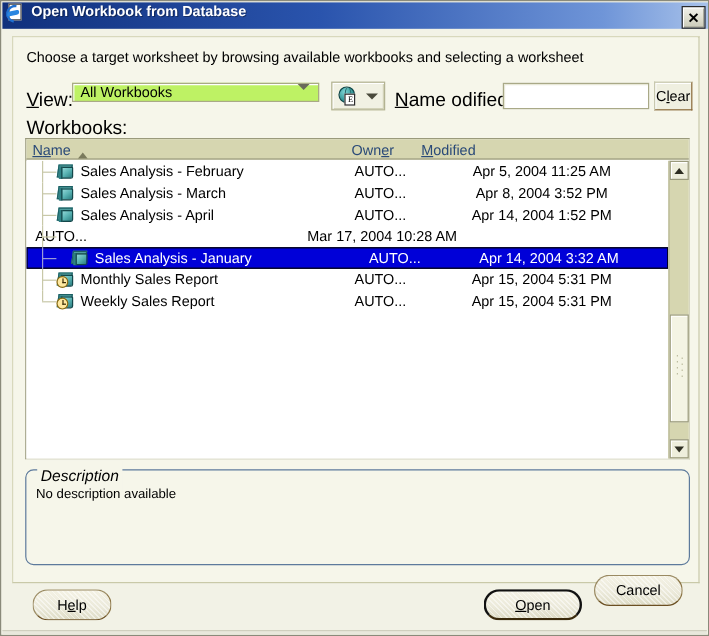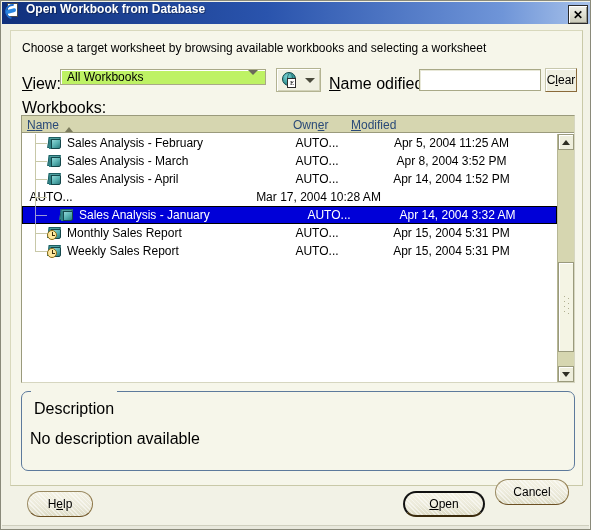--- a/index.html
+++ b/index.html
@@ -481,31 +481,31 @@
     width: 554px; height: 80px;
     box-sizing: border-box;
     border: 1px solid #5d7a9c;
     border-radius: 7px;
     background: #f6f6ea;
   }
   #desc-legend {
     position: absolute;
     left: 9px; top: -8px;
     background: #f6f6ea;
-    padding: 16px 3px;
-    font-size: 16px;
+    padding: 5px 3px;
+    font-size: 13px;
     color: #000000;
     white-space: nowrap;
+    font-style: italic;
   }
   #desc-text {
     position: absolute;
     left: 8px; top: 14px;
-    font-size: 16px;
-    color: #000000;
-    margin-top: 24px;
+    font-size: 11px;
+    color: #000000;
   }
 
   
   .pillbtn {
     position: absolute;
     box-sizing: border-box;
     height: 26px;
     border-radius: 13px;
     background:
       repeating-linear-gradient(45deg, rgba(255,255,255,0.5) 0 1px, rgba(0,0,0,0) 1px 3px),

